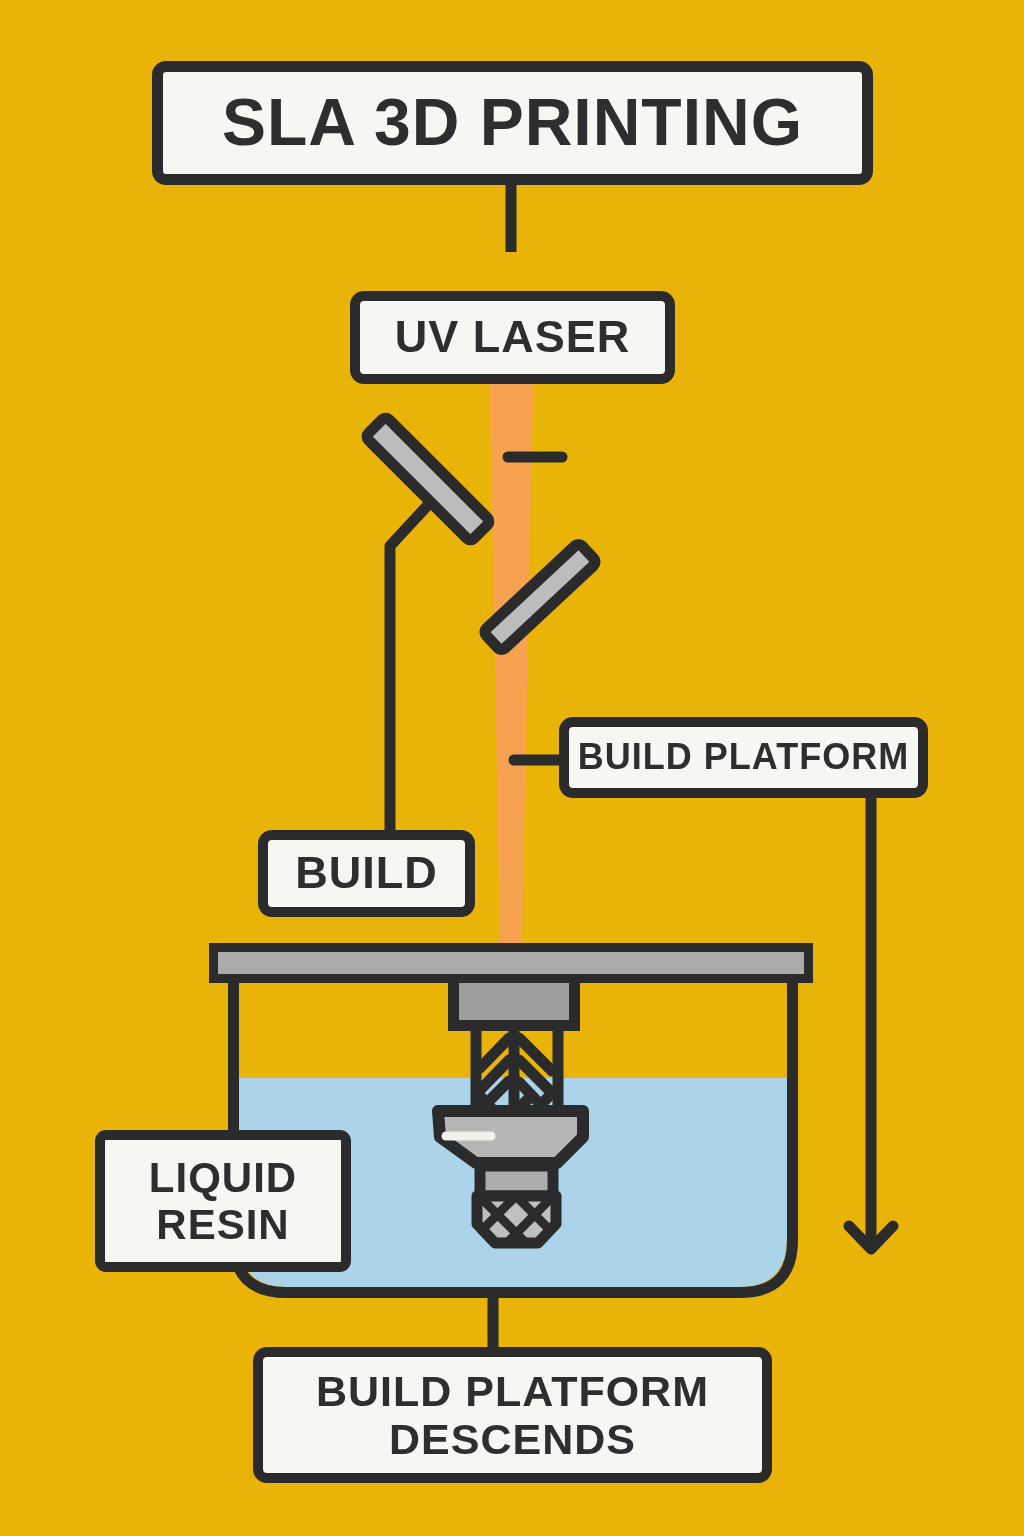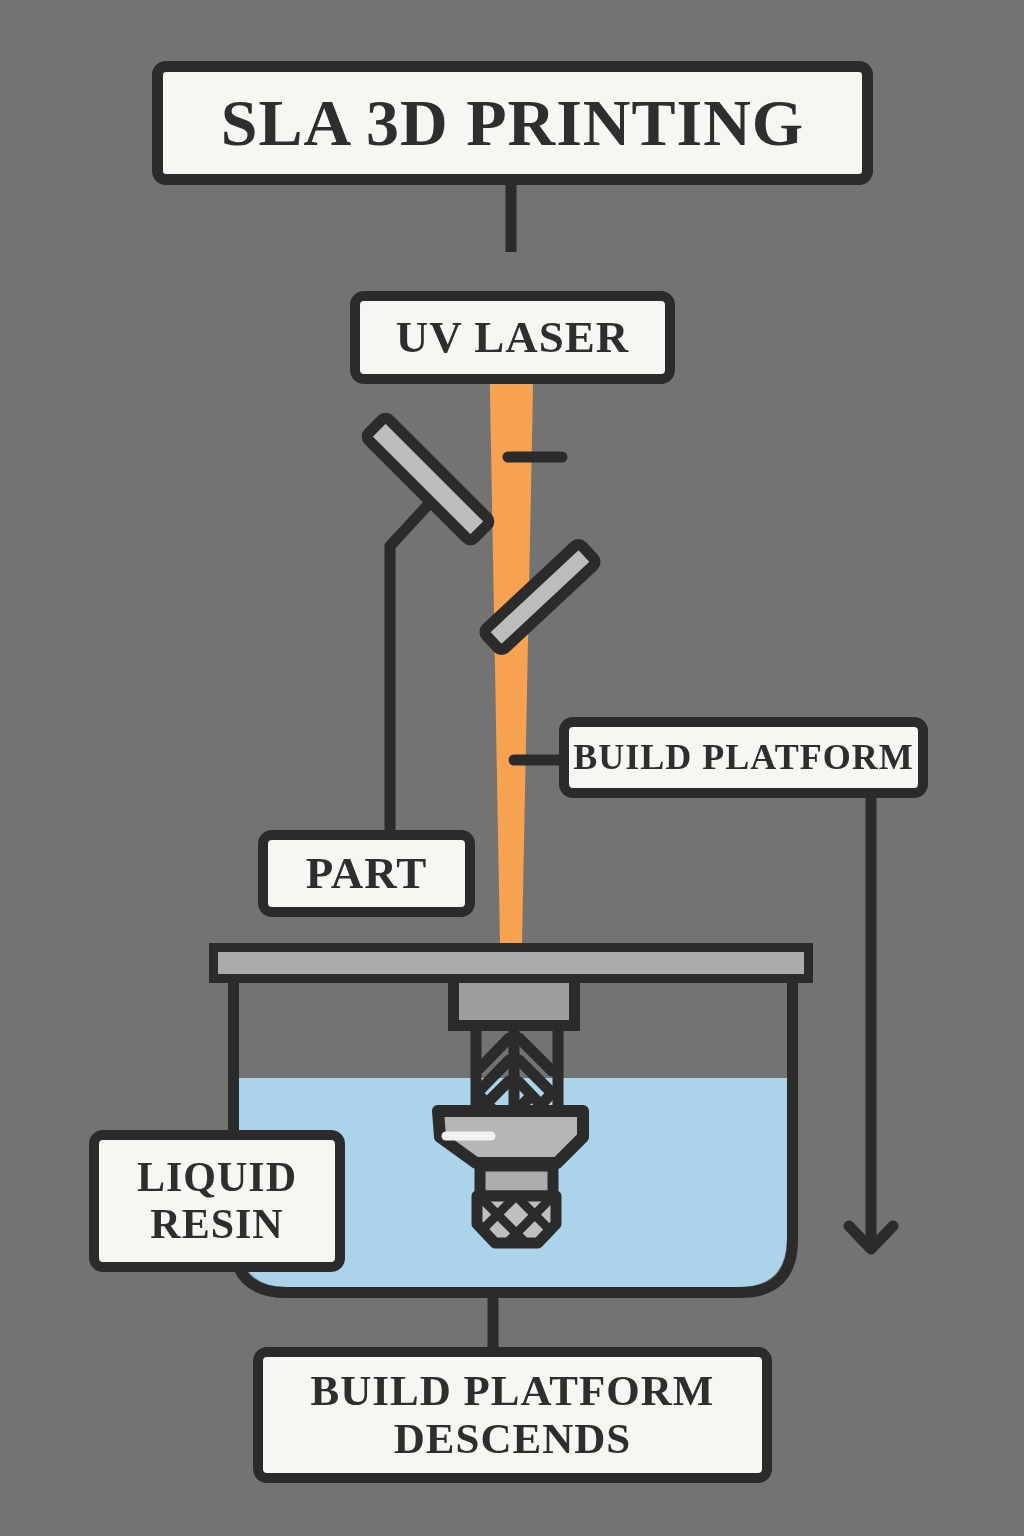--- a/index.html
+++ b/index.html
@@ -1,34 +1,34 @@
 <!DOCTYPE html>
 <html><head>
 <meta charset="utf-8">
 <style>
   html,body{margin:0;padding:0;background:#e8e6e2;}
   #canvas{
     position:relative;width:1024px;height:1536px;overflow:hidden;
-    background:#737373;
-    font-family:Liberation Serif, serif;
+    background:#eab308;
+    font-family:Liberation Sans, sans-serif;
   }
   #scene{position:absolute;left:0;top:0;width:1024px;height:1536px;}
   .label-box{
     position:absolute;box-sizing:border-box;
     background:#F8F6F3;border:10px solid #2B2B2B;border-radius:14px;
     display:flex;align-items:center;justify-content:center;
     color:#2E2E2E;font-weight:700;text-align:center;
     white-space:pre-line;letter-spacing:1px;line-height:1.12;
   }
   #title-box{left:152px;top:61px;width:721px;height:124px;border-width:11px;font-size:66px;}
   #uv-laser-box{left:350px;top:245px;width:325px;height:93px;font-size:45px;margin-top:46px;}
   #mirrors-box{left:552px;top:409px;width:375px;height:91px;font-size:45px;}
   #build-platform-box{left:559px;top:717px;width:369px;height:81px;font-size:36px;}
   #part-box{left:258px;top:830px;width:217px;height:87px;font-size:45px;}
-  #liquid-resin-box{left:89px;top:1130px;width:256px;height:142px;font-size:42px;}
+  #liquid-resin-box{left:95px;top:1130px;width:256px;height:142px;font-size:42px;border-radius:11px;}
   #bpd-box{left:253px;top:1347px;width:519px;height:136px;font-size:43px;}
   .stroke{stroke:#2B2B2B;fill:none;}
 </style>
 </head>
 <body>
 
 <div id="canvas">
 
   <svg id="scene" viewBox="0 0 1024 1536">
 
@@ -107,21 +107,21 @@
   <div class="label-box" id="uv-laser-box">
     <span>UV LASER</span>
   </div>
 
 
   <div class="label-box" id="build-platform-box">
     <span>BUILD PLATFORM</span>
   </div>
 
   <div class="label-box" id="part-box">
-    <span>PART</span>
+    <span>BUILD</span>
   </div>
 
   <div class="label-box" id="liquid-resin-box">
     <span>LIQUID
 RESIN</span>
   </div>
 
   <div class="label-box" id="bpd-box">
     <span>BUILD PLATFORM
 DESCENDS</span>

